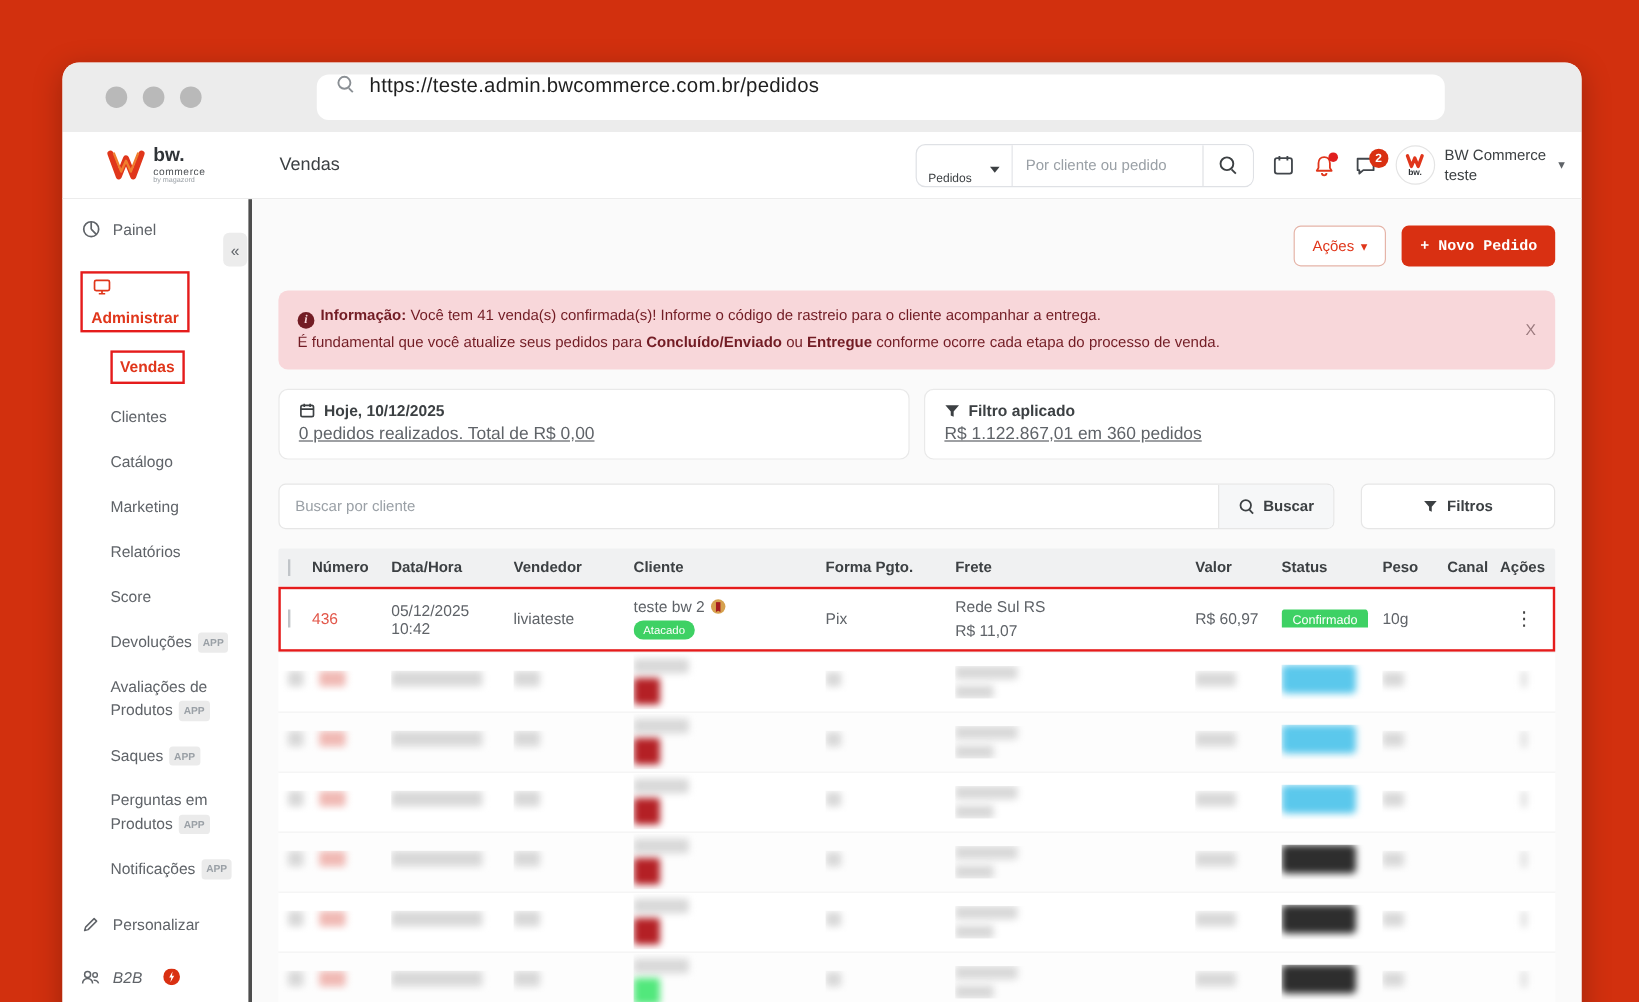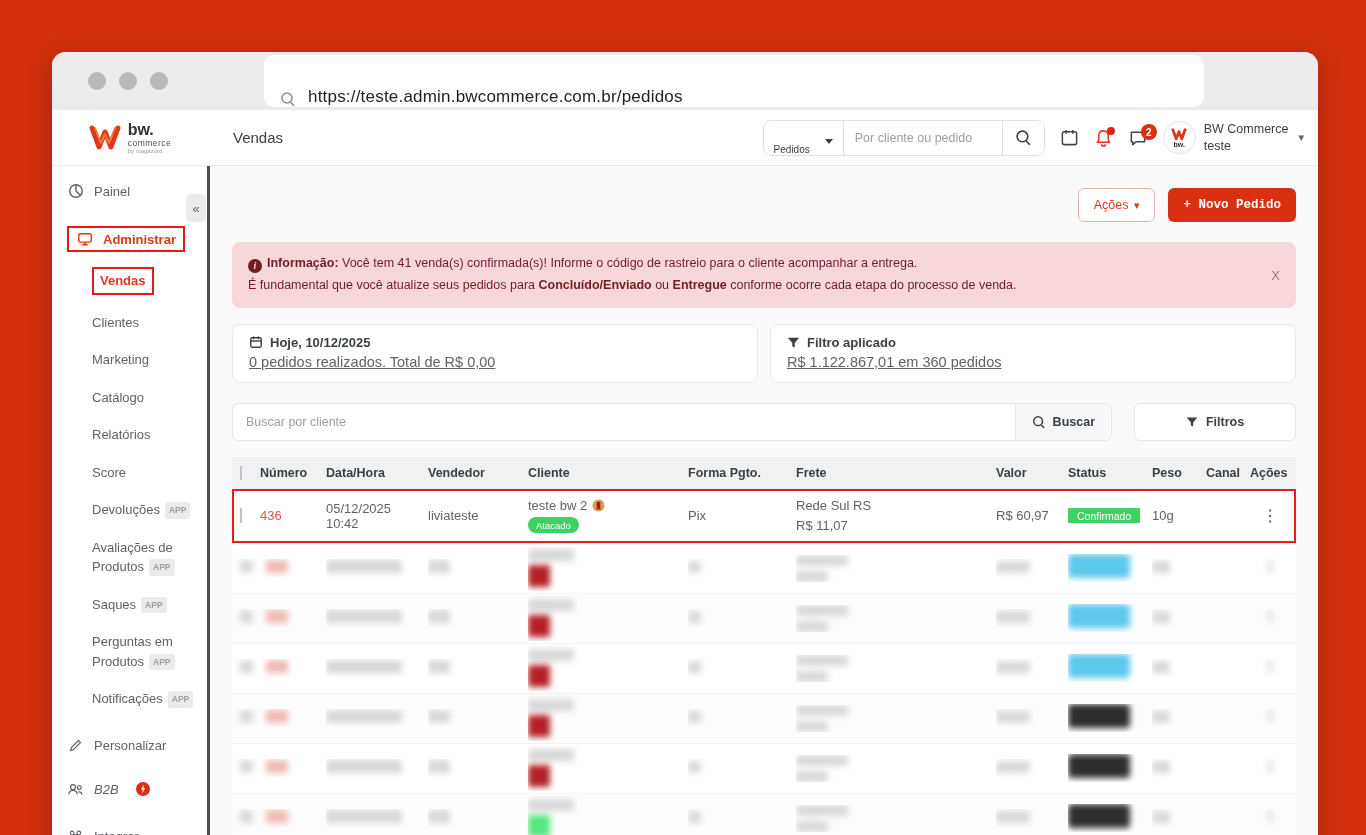--- a/index.html
+++ b/index.html
@@ -7,22 +7,22 @@
   body { background:var(--frame,#d2300e); font-family:"Liberation Sans",sans-serif; position:relative; }
 
   .window { position:absolute; left:52px; top:52px; width:1266px; height:830px;
             background:#fff; border-radius:14px 14px 0 0; overflow:hidden;
             box-shadow:0 6px 24px rgba(0,0,0,.25); }
 
   
   .chrome { height:58px; background:#ececec; display:flex; align-items:center; padding:0 36px; }
   .dots { display:flex; gap:13px; }
   .dot { width:18px; height:18px; border-radius:50%; background:#b9b9b9; }
-  .url-pill { margin-left:96px; width:940px; height:52px; background:#fff; border-radius:10px;
-              display:flex; align-items:flex-end; gap:12px; padding:0 16px; }
+  .url-pill { margin-left:96px; width:940px; height:38px; background:#fff; border-radius:10px;
+              display:flex; align-items:flex-start; gap:12px; padding:0 16px; }
   .url-text { font-size:17px; color:#1f1f1f; letter-spacing:.2px; }
 
   
   .app-header { height:56px; display:flex; align-items:center; border-bottom:1px solid #ececec; background:#fff; }
   .logo-box { width:155px; height:100%; display:flex; align-items:center; justify-content:center; gap:6px; }
   .logo-text-main { font-size:16px; font-weight:bold; color:#2f3337; line-height:1; }
   .logo-text-sub { font-size:8.5px; color:#4a4e52; letter-spacing:.5px; }
   .logo-text-by { font-size:6px; color:#9aa0a6; }
   .page-title { margin-left:26px; font-size:15px; color:#3c4043; }
   .header-right { margin-left:auto; display:flex; align-items:center; gap:15px; padding-right:14px; }
@@ -50,21 +50,21 @@
   
   .app-body { position:relative; display:flex; height:calc(100% - 114px); }
   .sidebar { width:155px; background:#fff; padding-top:6px; flex-shrink:0; }
   .v-divider { width:3px; background:#4d4d4d; flex-shrink:0; }
   .collapse-btn { position:absolute; left:134px; top:28px; width:20px; height:28px; background:#ececec;
                   border:none; border-radius:5px; color:#5f6368; font-size:13px; cursor:pointer; z-index:3; }
 
   .side-item { display:flex; align-items:center; gap:10px; padding:11px 0 11px 15px; font-size:13px; color:#5f6368; cursor:pointer; }
   .side-item .ico { width:17px; display:flex; justify-content:center; flex-shrink:0; }
   .side-item.active { color:#e0361b; }
-  .annot { border:2px solid #e51c1c; padding:3px 7px; display:inline-flex; align-items:center; gap:10px; }
+  .annot { border:2px solid #e51c1c; padding:3px 7px; display:inline-flex; align-items:flex-start; gap:10px;flex-direction:column; }
   .sub-list { padding:2px 0 6px 0; }
   .sub-item { padding:9px 10px 9px 40px; font-size:13px; color:#5f6368; cursor:pointer; line-height:1.5; }
   .sub-item.active { color:#e0361b; font-weight:bold; }
   .sub-item .annot { padding:2px 6px; }
   .app-badge { display:inline-block; background:#ebebeb; color:#9aa0a6; font-size:8.5px; font-weight:bold;
                padding:2px 4px; border-radius:3px; margin-left:5px; vertical-align:1px; }
   .b2b-badge { display:inline-flex; margin-left:7px; vertical-align:-2px; }
   .cmd-glyph { font-size:15px; color:#5f6368; }
 
   
@@ -248,22 +248,22 @@
         </span>
       </div>
 
       <div class="sub-list">
         <div class="sub-item active">
           <span class="annot">
               <span>Vendas</span>
             </span>
         </div>
         <div class="sub-item"><span>Clientes</span></div>
+        <div class="sub-item"><span>Catálogo</span></div>
         <div class="sub-item"><span>Marketing</span></div>
-        <div class="sub-item"><span>Catálogo</span></div>
         <div class="sub-item"><span>Relatórios</span></div>
         <div class="sub-item"><span>Score</span></div>
         <div class="sub-item"><span>Devoluções</span><span class="app-badge">APP</span></div>
         <div class="sub-item"><span>Avaliações de Produtos</span><span class="app-badge">APP</span></div>
         <div class="sub-item"><span>Saques</span><span class="app-badge">APP</span></div>
         <div class="sub-item"><span>Perguntas em Produtos</span><span class="app-badge">APP</span></div>
         <div class="sub-item"><span>Notificações</span><span class="app-badge">APP</span></div>
       </div>
 
       <div class="side-item" style="padding-top:14px;">

